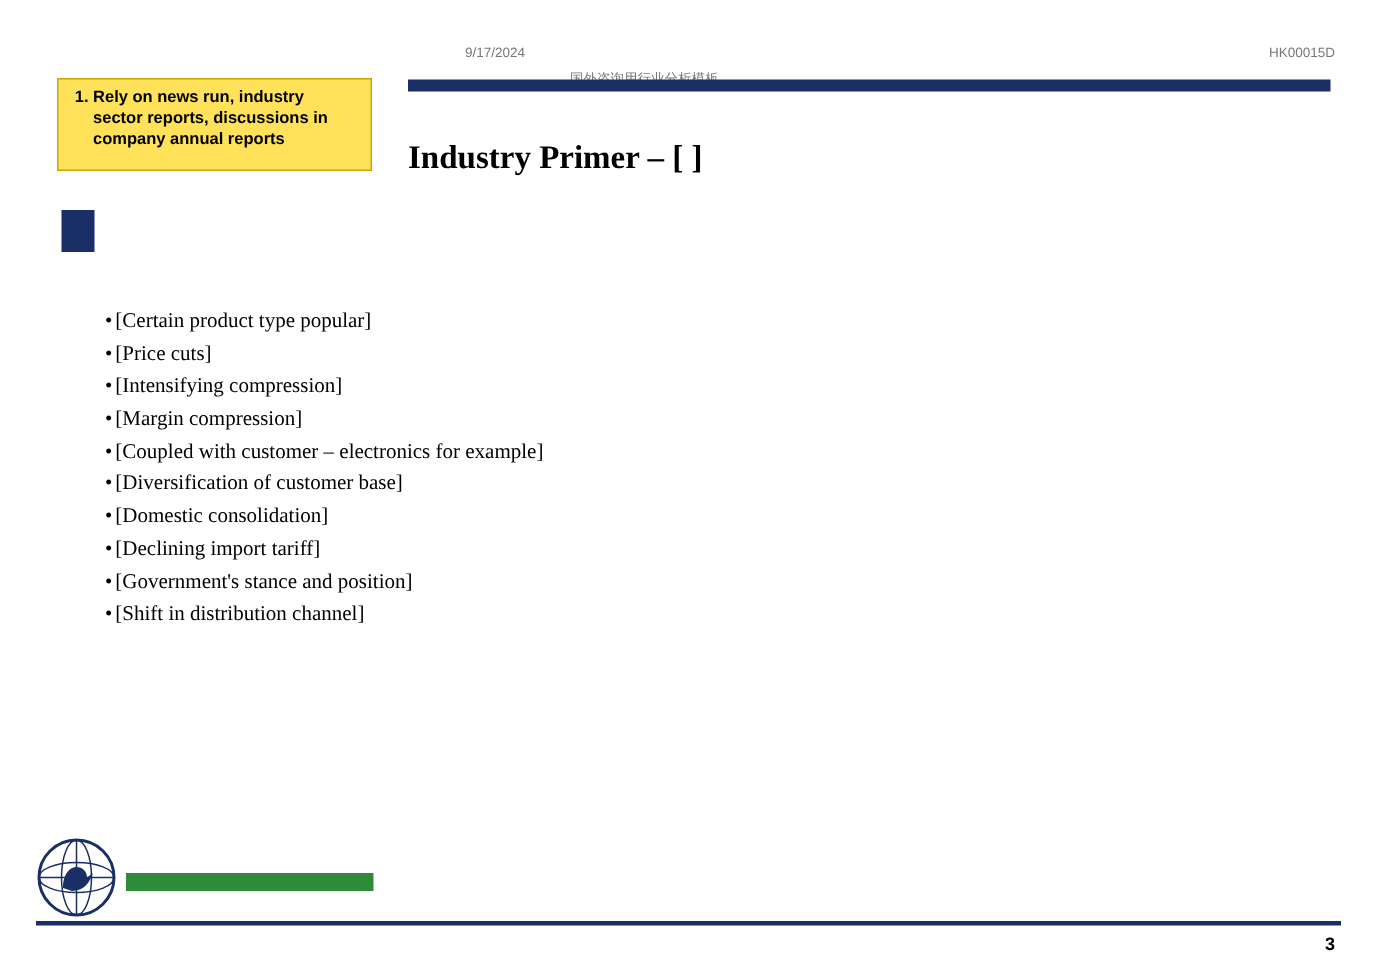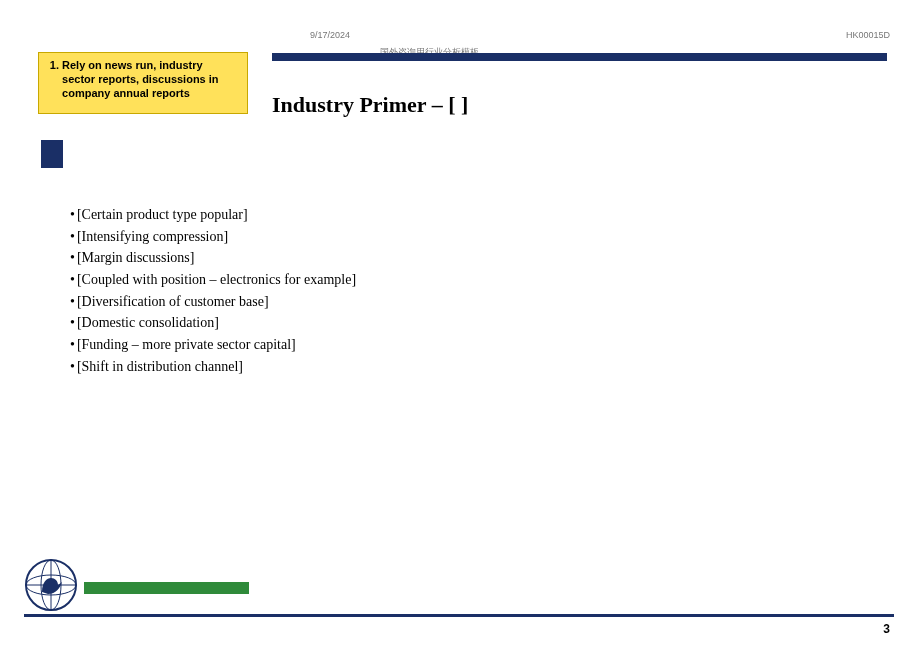--- a/index.html
+++ b/index.html
@@ -50,26 +50,28 @@
   </div>
 
   <div class="top-rule"></div>
 
   <div class="title">Industry Primer – [    ]</div>
 
   <div class="blue-sq"></div>
 
   <div class="bullets">
     <div>[Certain product type popular]</div>
+    <div>[Price cuts]</div>
     <div>[Intensifying compression]</div>
-    <div>[Margin discussions]</div>
-    <div>[Coupled with position – electronics for example]</div>
+    <div>[Margin compression]</div>
+    <div>[Coupled with customer – electronics for example]</div>
     <div>[Diversification of customer base]</div>
     <div>[Domestic consolidation]</div>
-    <div>[Funding – more private sector capital]</div>
+    <div>[Declining import tariff]</div>
+    <div>[Government's stance and position]</div>
     <div>[Shift in distribution channel]</div>
   </div>
 
   <div class="logo">
     <svg viewBox="0 0 54 54">
       <circle cx="27" cy="27" r="25" fill="none" stroke="#1a2f66" stroke-width="2"></circle>
       <ellipse cx="27" cy="27" rx="25" ry="10" fill="none" stroke="#1a2f66" stroke-width="1"></ellipse>
       <ellipse cx="27" cy="27" rx="10" ry="25" fill="none" stroke="#1a2f66" stroke-width="1"></ellipse>
       <line x1="2" y1="27" x2="52" y2="27" stroke="#1a2f66" stroke-width="1"></line>
       <line x1="27" y1="2" x2="27" y2="52" stroke="#1a2f66" stroke-width="1"></line>

